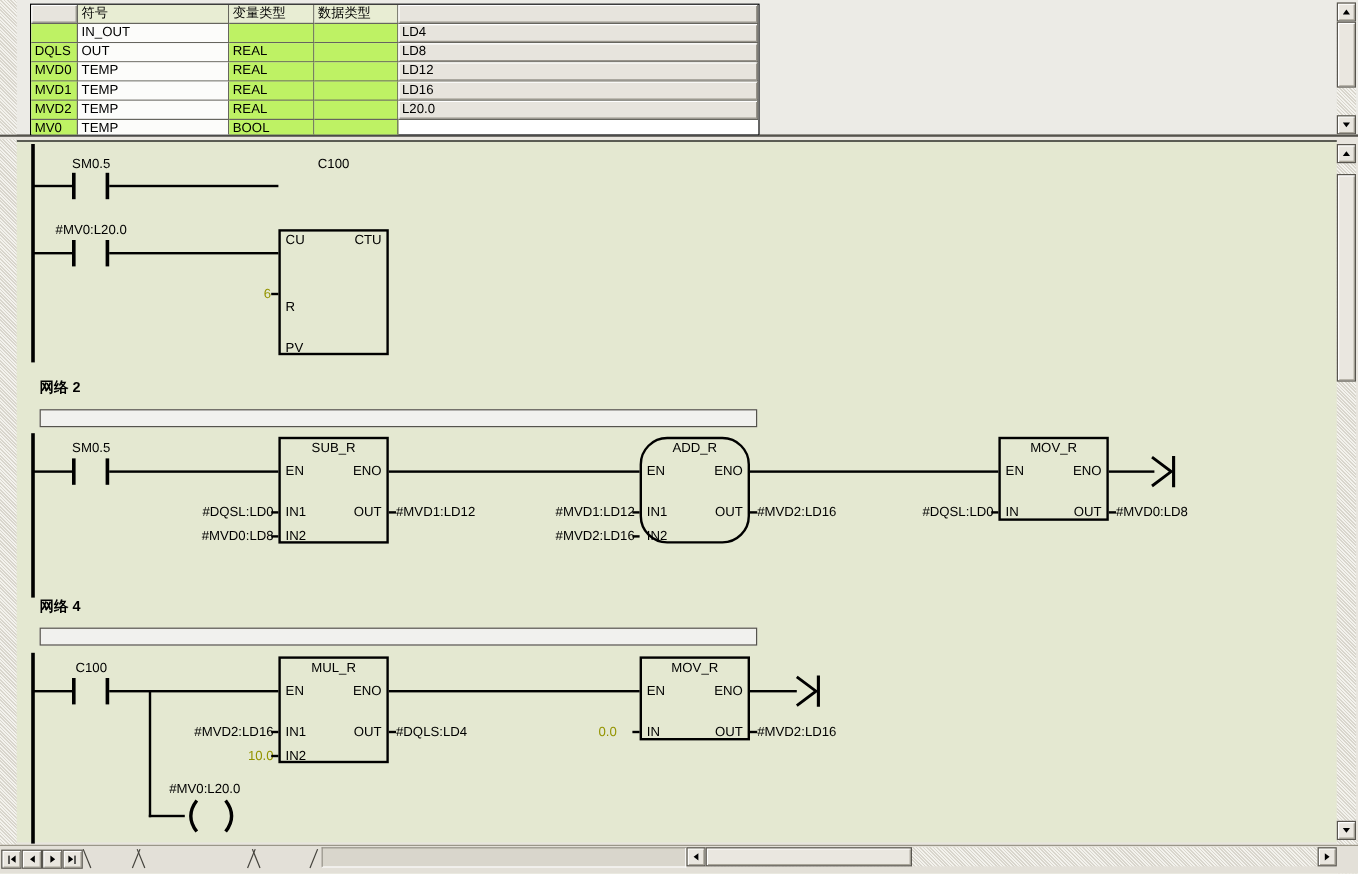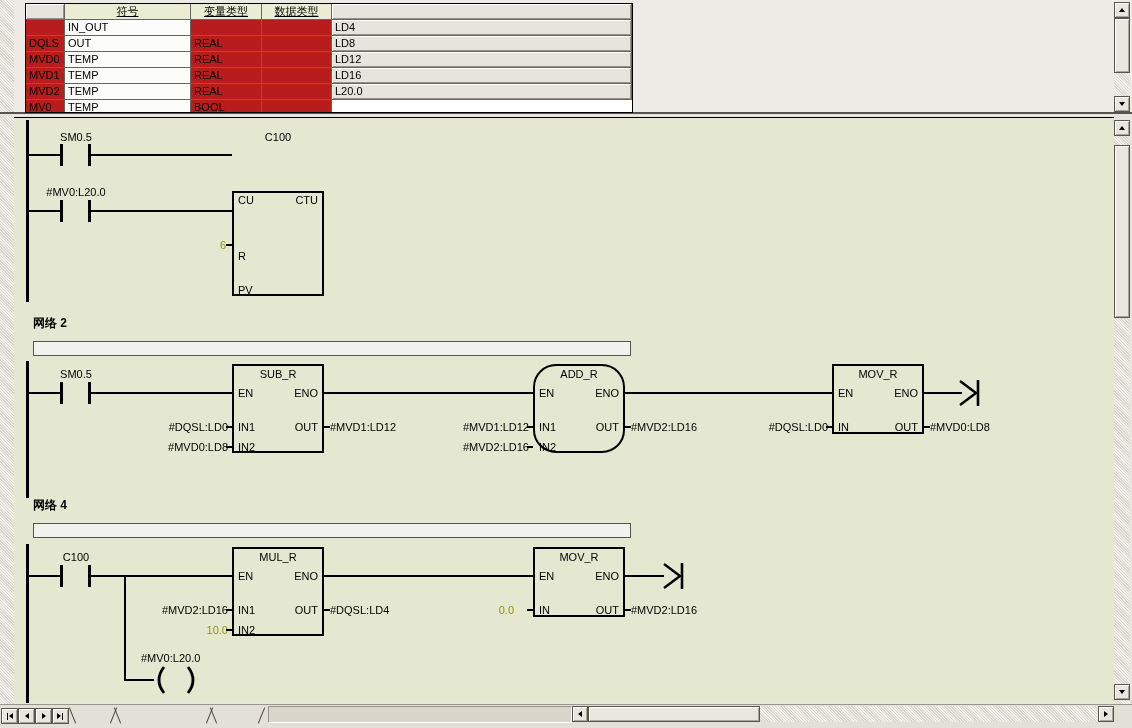--- a/index.html
+++ b/index.html
@@ -7,23 +7,23 @@
           font-family:"Liberation Sans",sans-serif;font-size:11px;color:#000;}
   .abs{position:absolute;}
   
   .hatch{background:repeating-linear-gradient(45deg,#f3f2ed 0,#f3f2ed 1px,#d9d6cd 1px,#d9d6cd 2px);}
   
   .top-pane{position:absolute;left:0;top:0;width:1132px;height:114px;background:#ecebe6;border-bottom:2px solid #55534c;box-sizing:border-box;}
   .vtable{position:absolute;left:25px;top:3px;width:608px;height:110px;border:1px solid #000;box-sizing:border-box;
           overflow:hidden;display:grid;grid-template-columns:39px 126px 71px 70px 300px;grid-auto-rows:16px;background:#fff;}
   .tc{border-right:1px solid #66655e;border-bottom:1px solid #66655e;padding:1px 3px;box-sizing:border-box;
       overflow:hidden;white-space:nowrap;line-height:12px;}
-  .tc.green{background:#b91c1c;}
+  .tc.green{background:#bef264;}
   .tc.white{background:#fcfcfa;}
-  .tc.head{background:#e8edd3;text-align:center;text-decoration:underline;}
+  .tc.head{background:#e8edd3;text-align:left;}
   .tc.abtn{background:#e7e4dd;box-shadow:inset 1px 1px 0 #fff,inset -1px -1px 0 #97938a;}
   
   .canvas{position:absolute;left:14px;top:117px;width:1100px;height:585px;background:#e4e8d1;border-top:1px solid #000;box-sizing:border-box;}
   .rail{position:absolute;width:3px;background:#000;}
   .wire{position:absolute;height:2px;background:#000;}
   .vwire{position:absolute;width:2px;background:#000;}
   .contact{position:absolute;width:36px;height:26px;}
   .cbar{position:absolute;width:3px;height:22px;background:#000;top:1px;}
   .lbl{position:absolute;white-space:nowrap;line-height:12px;}
   .lbl.c{text-align:center;}
@@ -225,21 +225,21 @@
   <div class="box" style="left:232px;top:547px;width:88px;height:85px;">
     <div class="btitle">MUL_R</div>
     <span class="pin l" style="top:21px;">EN</span>
     <span class="pin rr" style="top:21px;">ENO</span>
     <span class="pin l" style="top:55px;">IN1</span>
     <span class="pin rr" style="top:55px;">OUT</span>
     <span class="pin l" style="top:75px;">IN2</span>
   </div>
   <div class="lbl r" style="left:128px;top:604px;width:100px;">#MVD2:LD16</div>
   <div class="lbl r olive" style="left:128px;top:624px;width:100px;">10.0</div>
-  <div class="lbl" style="left:330px;top:604px;">#DQSL:LD4</div>
+  <div class="lbl" style="left:330px;top:604px;">#DQLS:LD4</div>
   <div class="wire" style="left:226px;top:609px;width:6px;"></div>
   <div class="wire" style="left:226px;top:629px;width:6px;"></div>
   <div class="wire" style="left:324px;top:609px;width:6px;"></div>
   <div class="wire" style="left:324px;top:575px;width:209px;"></div>
 
   <div class="box" style="left:533px;top:547px;width:88px;height:66px;">
     <div class="btitle">MOV_R</div>
     <span class="pin l" style="top:21px;">EN</span>
     <span class="pin rr" style="top:21px;">ENO</span>
     <span class="pin l" style="top:55px;">IN</span>

